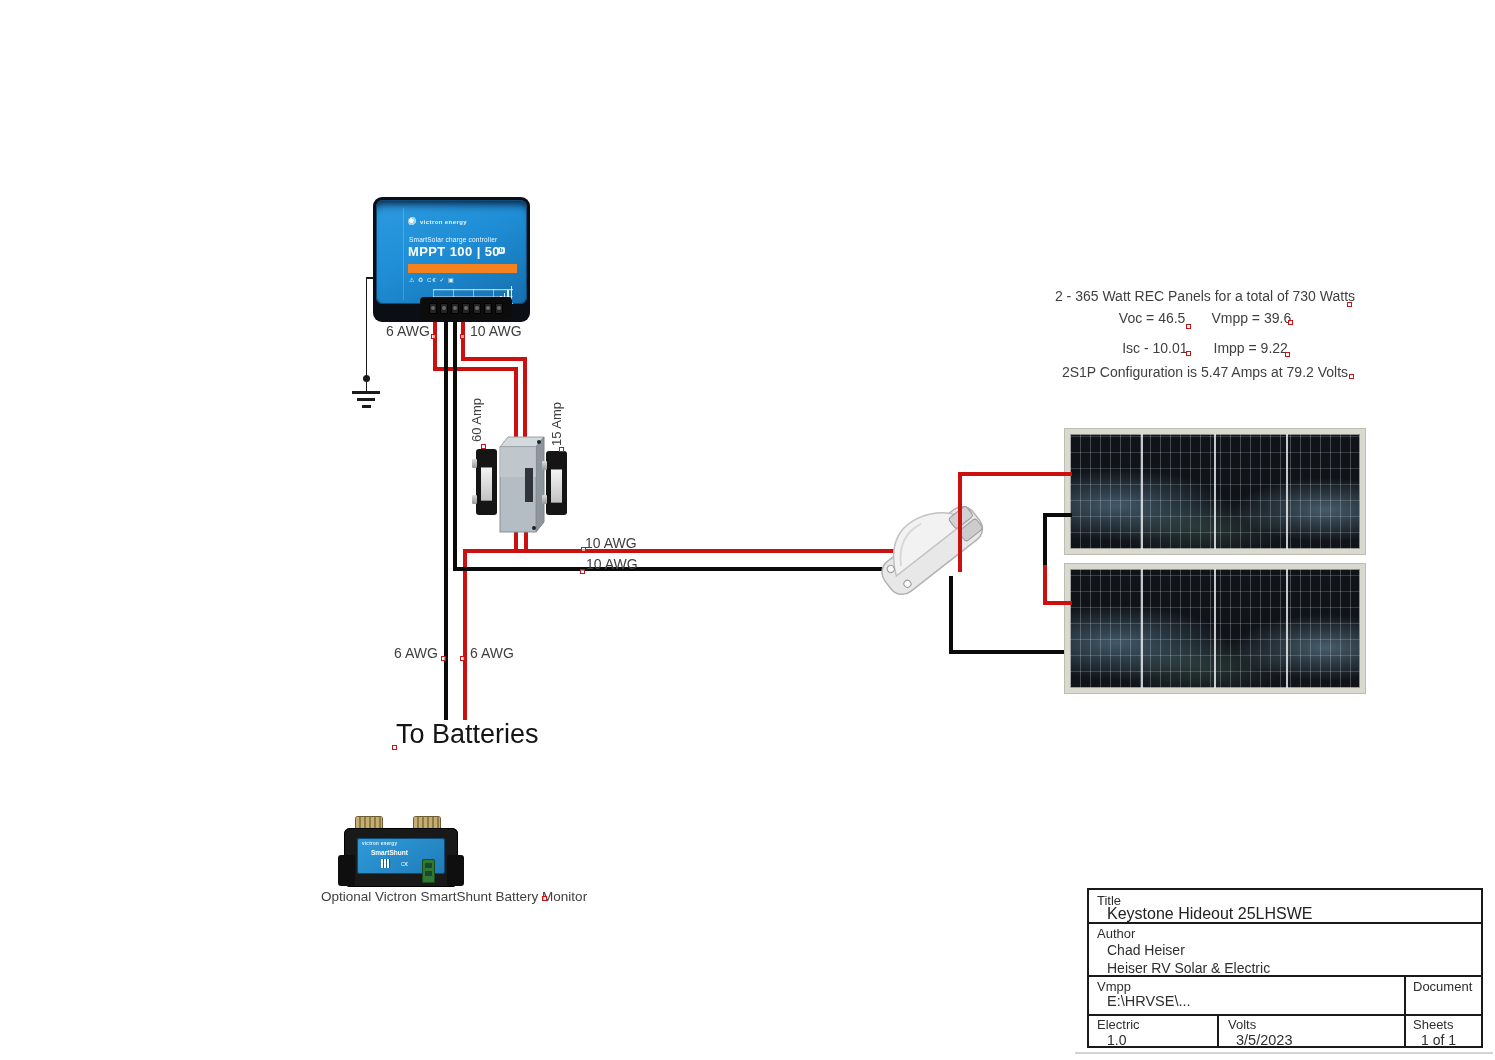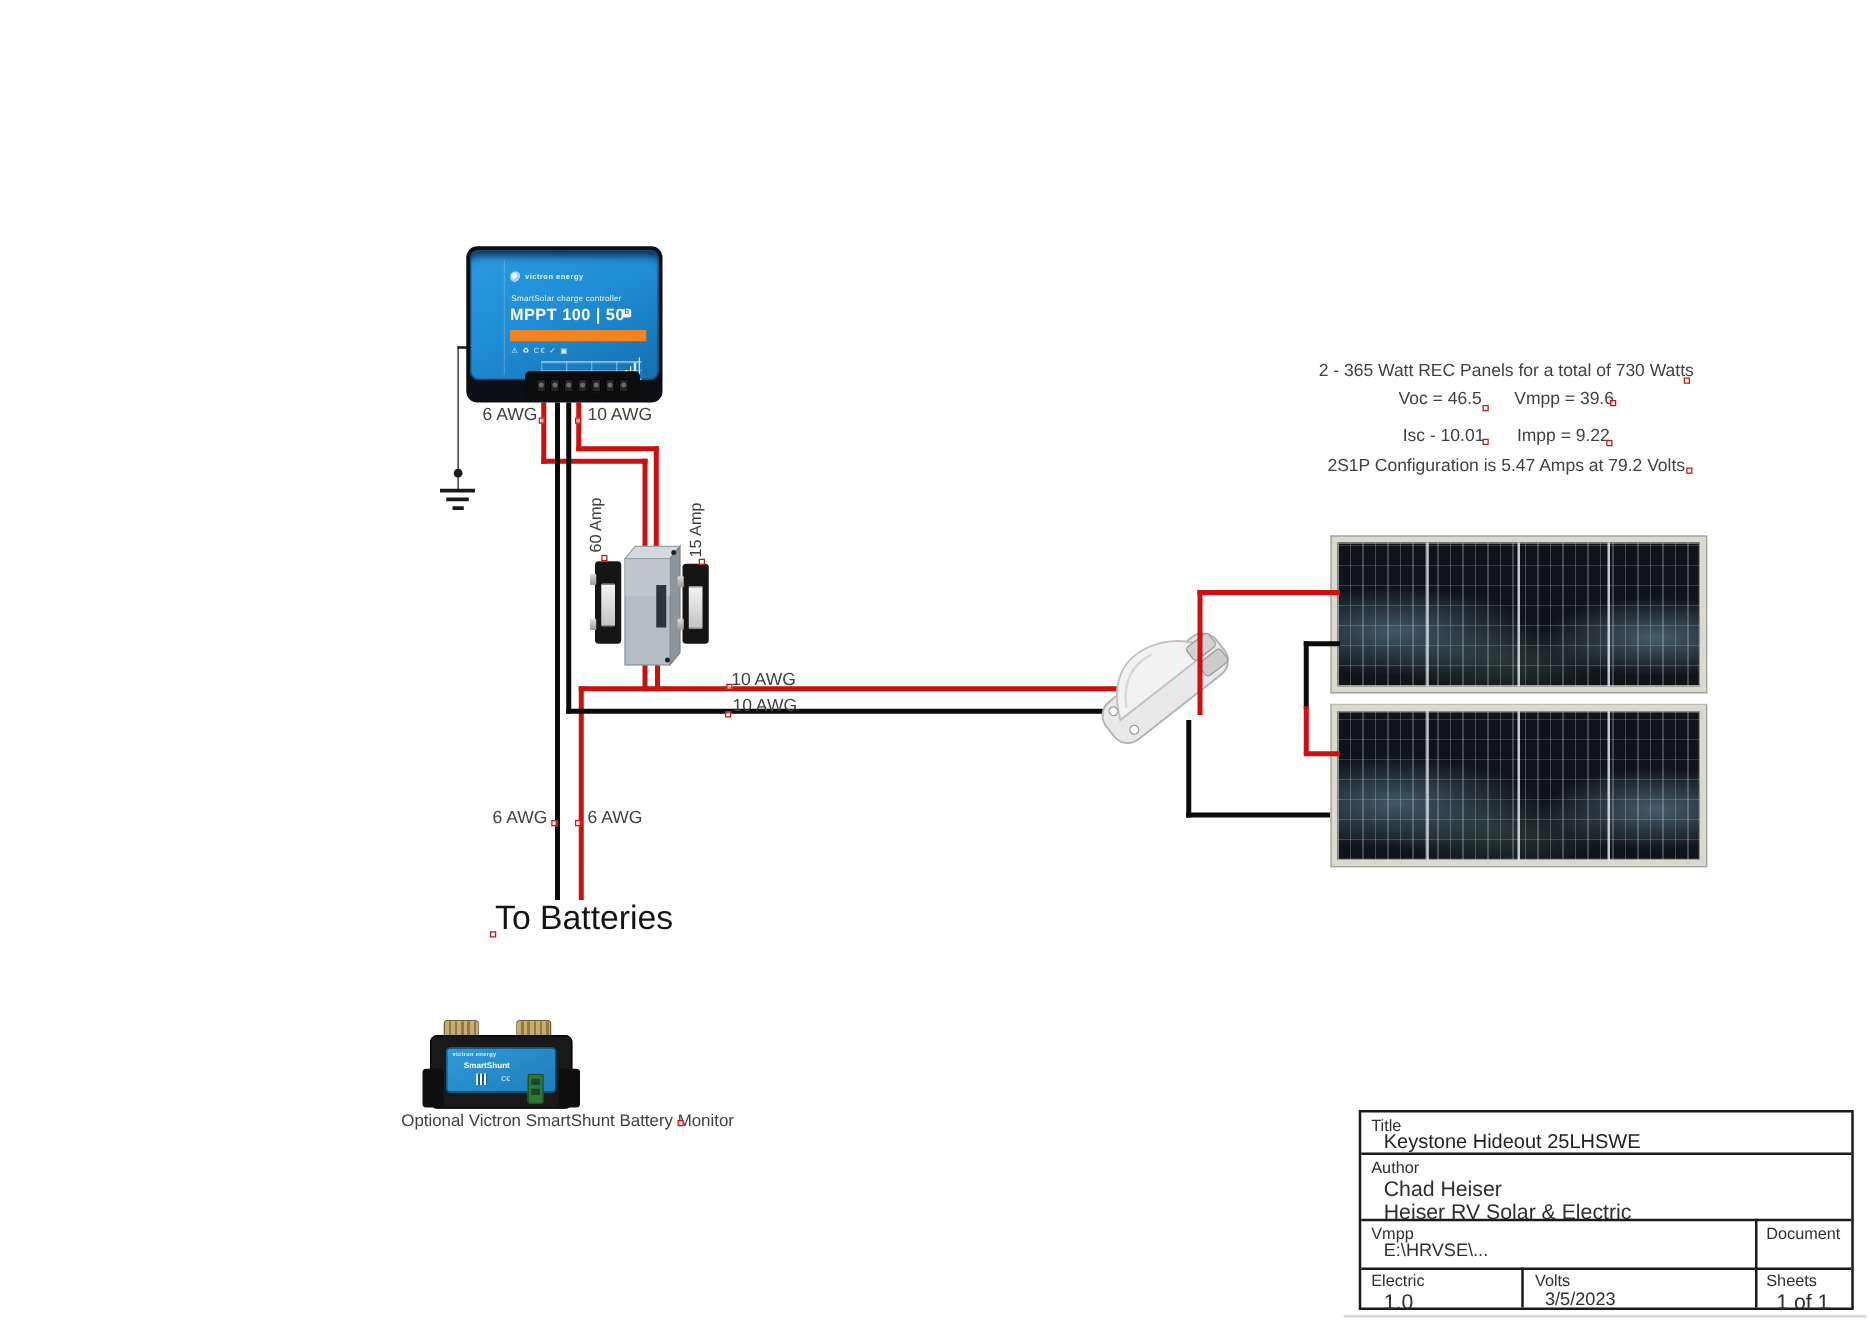--- a/index.html
+++ b/index.html
@@ -102,21 +102,21 @@
   .sh-conn::after{content:"";position:absolute;left:3px;top:12px;width:7px;height:5px;background:#123;opacity:.6;}
 
   
   .gland{position:absolute;left:868px;top:493px;width:130px;height:115px;z-index:3;}
 
   
   .tblock{position:absolute;left:1087px;top:888px;width:396px;height:160px;box-sizing:border-box;
           border:2px solid #1a1a1a;background:#fff;z-index:6;color:#2e2e2e;}
   .tb-line{position:absolute;background:#1a1a1a;}
   .tb-lab{position:absolute;font-size:13px;color:#2e2e2e;white-space:nowrap;}
-  .tb-val{position:absolute;font-size:17px;color:#2e2e2e;white-space:nowrap;}
+  .tb-val{position:absolute;font-size:14px;color:#2e2e2e;white-space:nowrap;}
   .tb-title{position:absolute;font-size:16px;color:#222;white-space:nowrap;}
   .sheet-edge{position:absolute;left:1075px;top:1052px;width:418px;height:2px;background:#d4d4d4;z-index:1;}
 </style>
 </head>
 <body>
 
 <div id="canvas">
 
   <div class="wire wr z2" style="left:433px;top:322px;width:4px;height:49px"></div>
   <div class="wire wr z2" style="left:433px;top:367px;width:85px;height:4px"></div>

